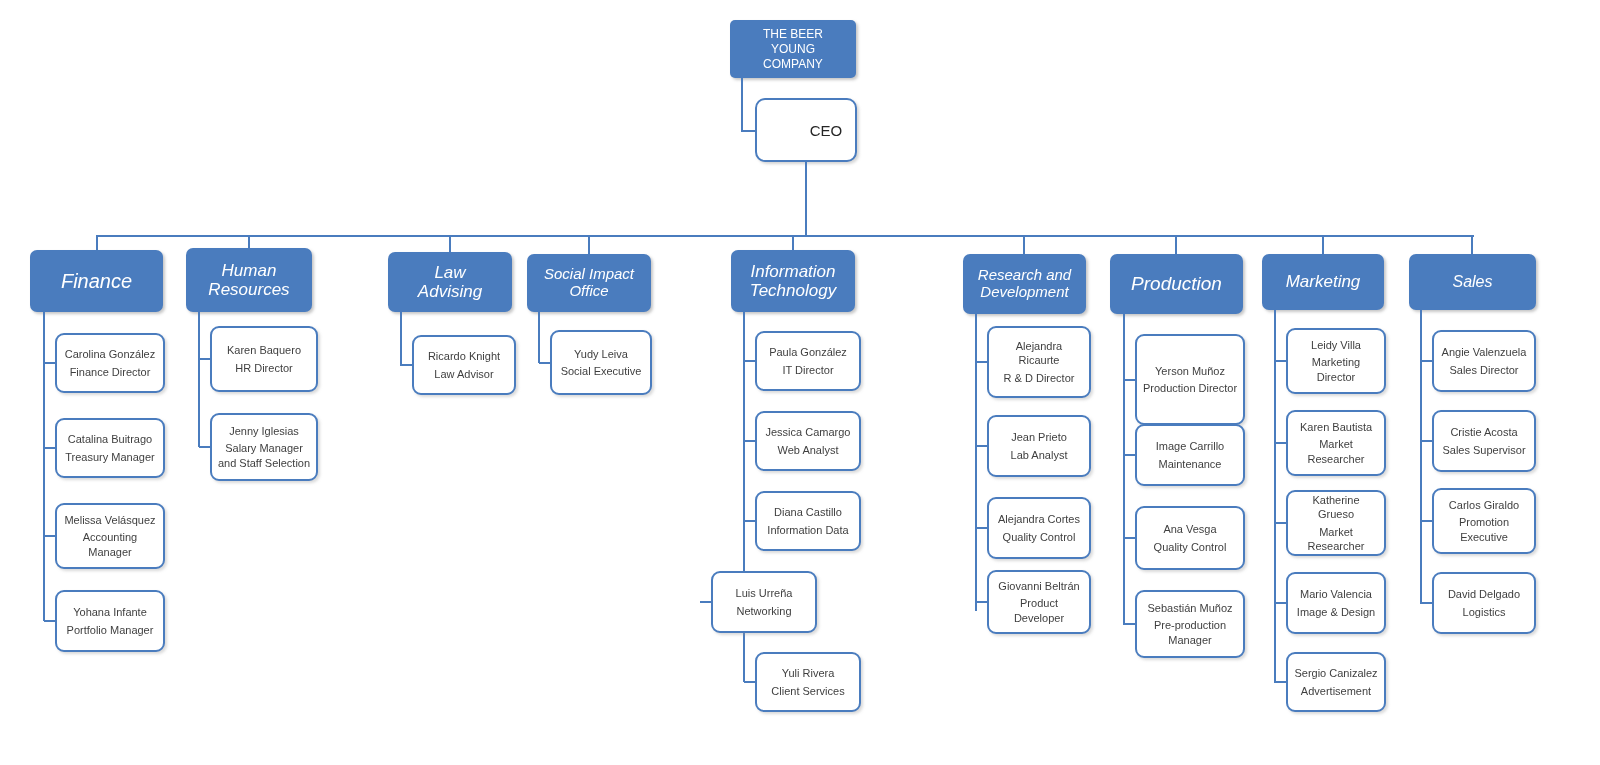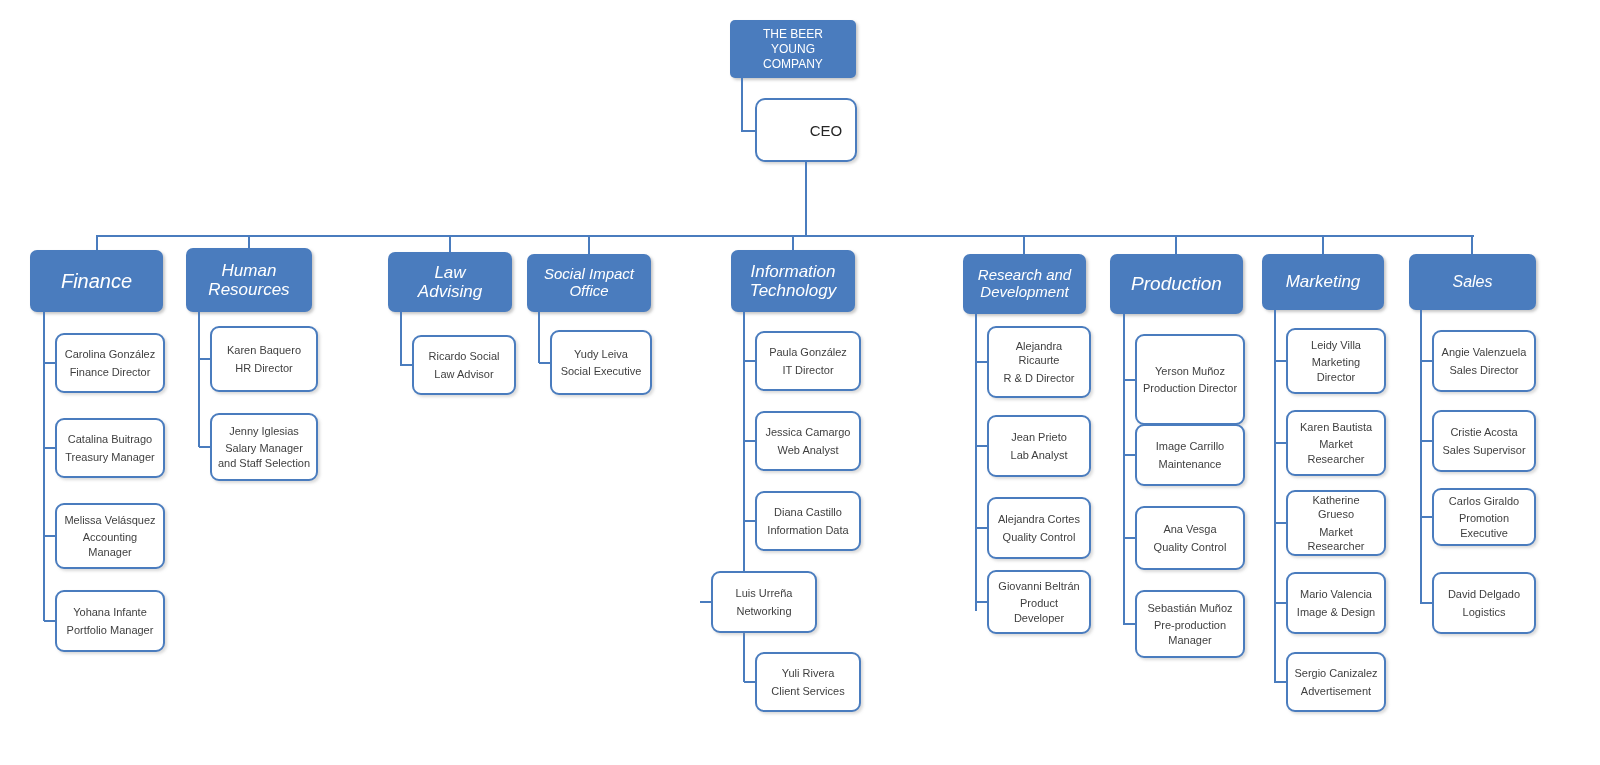--- a/index.html
+++ b/index.html
@@ -141,21 +141,21 @@
     <div class="m-role">Salary Manager and Staff Selection</div>
   </div>
 
   <div class="dept" style="left:388px;top:252px;width:124px;height:60px;font-size:17px">
     <span>Law
 Advising</span>
   </div>
   <div class="line" style="left:400px;top:311px;width:2px;height:55px"></div>
 
   <div class="member" style="left:412px;top:335px;width:104px;height:60px">
-    <div class="m-name">Ricardo Social</div>
+    <div class="m-name">Ricardo Knight</div>
     <div class="m-role">Law Advisor</div>
   </div>
 
   <div class="dept" style="left:527px;top:254px;width:124px;height:58px;font-size:15px">
     <span>Social Impact
 Office</span>
   </div>
   <div class="line" style="left:538px;top:311px;width:2px;height:52px"></div>
 
   <div class="member" style="left:550px;top:330px;width:102px;height:65px">
@@ -267,21 +267,21 @@
   <div class="line" style="left:1420px;top:309px;width:2px;height:295px"></div>
 
   <div class="member" style="left:1432px;top:330px;width:104px;height:62px">
     <div class="m-name">Angie Valenzuela</div>
     <div class="m-role">Sales Director</div>
   </div>
   <div class="member" style="left:1432px;top:410px;width:104px;height:62px">
     <div class="m-name">Cristie Acosta</div>
     <div class="m-role">Sales Supervisor</div>
   </div>
-  <div class="member" style="left:1432px;top:488px;width:104px;height:58px">
+  <div class="member" style="left:1432px;top:488px;width:104px;height:66px">
     <div class="m-name">Carlos Giraldo</div>
     <div class="m-role">Promotion Executive</div>
   </div>
   <div class="member" style="left:1432px;top:572px;width:104px;height:62px">
     <div class="m-name">David Delgado</div>
     <div class="m-role">Logistics</div>
   </div>
 
 </div>
 

